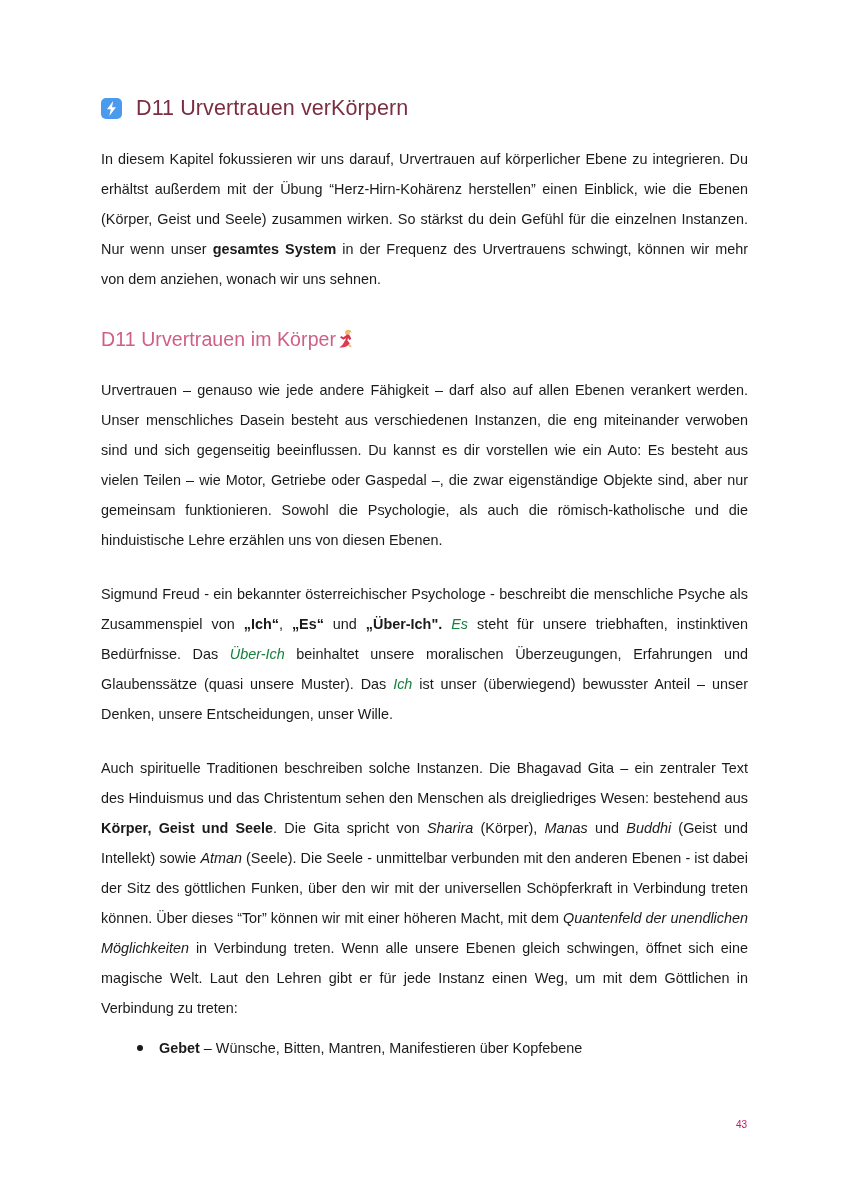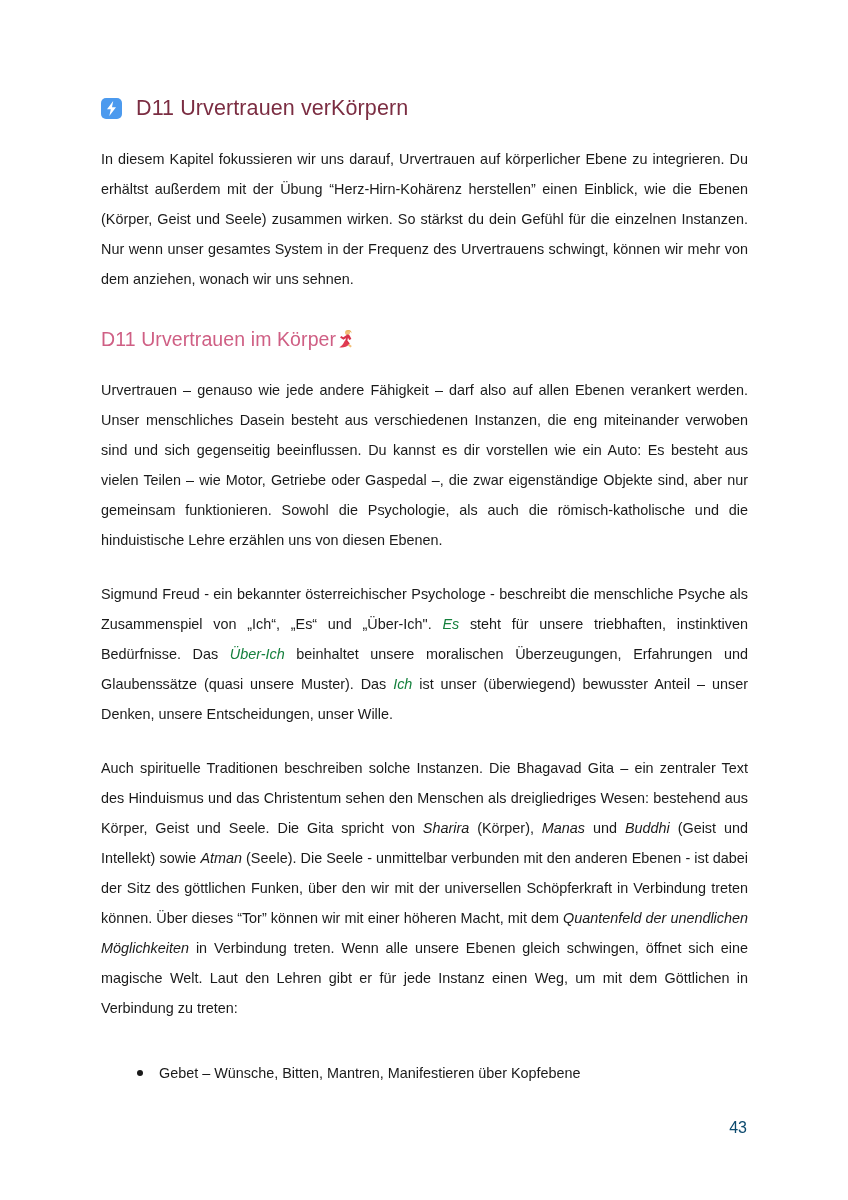--- a/index.html
+++ b/index.html
@@ -78,30 +78,30 @@
   
   p.body {
     font-size: 14.4px;
     line-height: 30px;
     text-align: justify;
     margin: 0 0 24px 0;
     color: #1a1a1a;
     -webkit-font-smoothing: antialiased;
   }
   p.body:last-of-type { margin-bottom: 8px; }
-  .b { font-weight: normal; }
+  .b { font-weight: bold; }
   .i { font-style: italic; }
   .pink-i {
     font-style: italic;
     color: #15803d;
   }
 
   
   ul.blist {
-    margin: 35px 0 0 0;
+    margin: 10px 0 0 0;
     padding: 0 0 0 36px;
     list-style: none;
   }
   ul.blist li {
     font-size: 14.4px;
     line-height: 30px;
     text-align: justify;
     position: relative;
     padding-left: 22px;
     margin: 0 0 2px 0;
@@ -115,22 +115,22 @@
     height: 6px;
     border-radius: 50%;
     background: #1a1a1a;
   }
 
   
   .page-number {
     position: absolute;
     right: 101px;
     top: 1119px;
-    font-size: 16px;
-    color: #0c4a6e;
+    font-size: 10px;
+    color: #be185d;
     text-align: right;
   }
 </style>
 </head>
 <body>
 
 <div class="page">
   <div class="content">
 
     <div class="h1-row">

